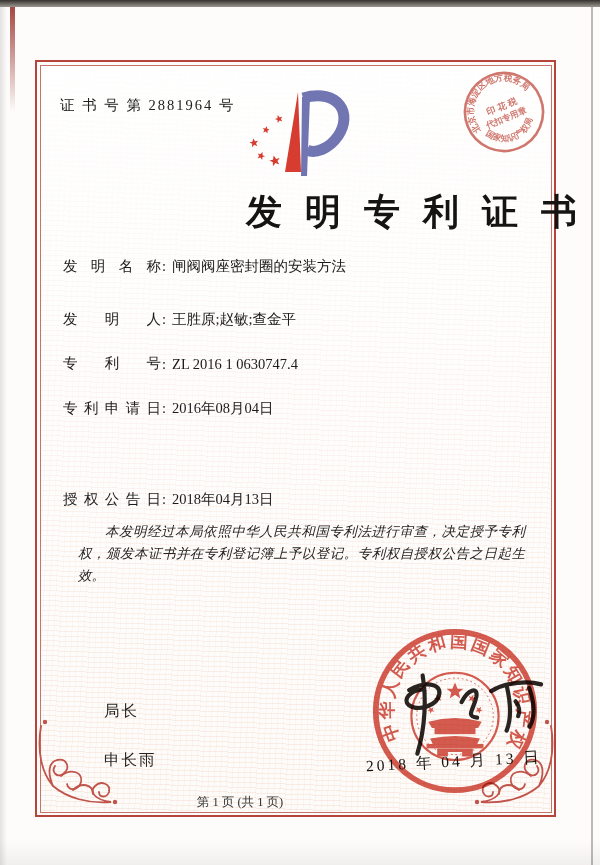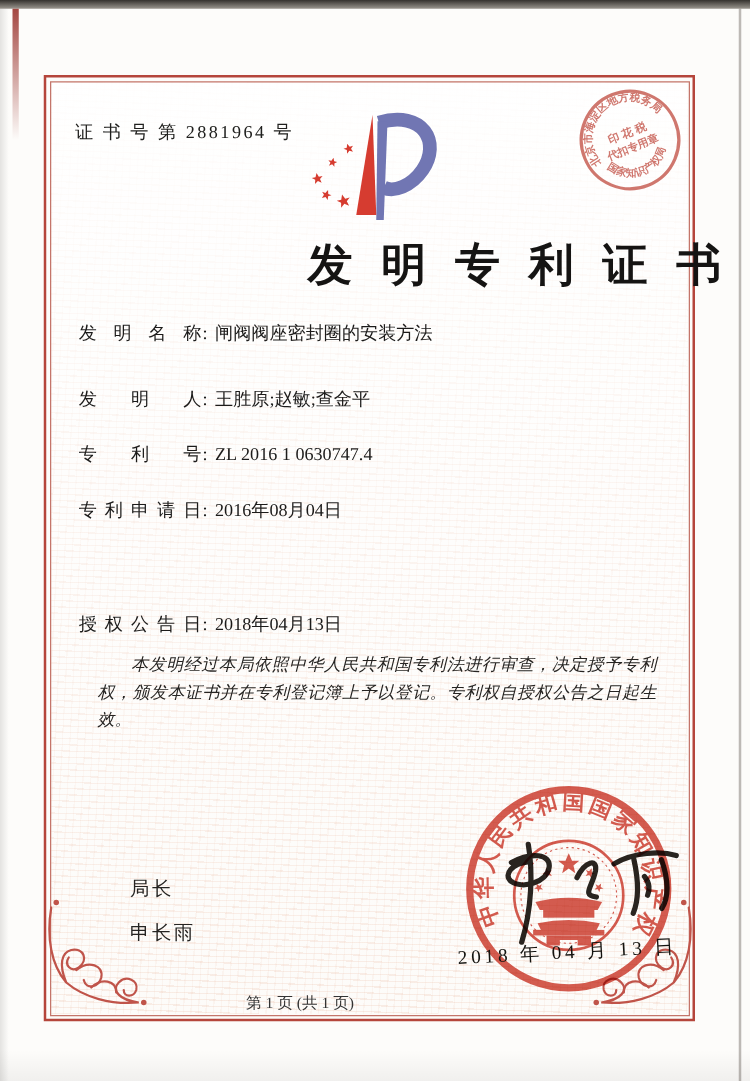--- a/index.html
+++ b/index.html
@@ -33,21 +33,21 @@
   .field-label{display:inline-block;width:98px;text-align:justify;text-align-last:justify;vertical-align:bottom;}
   .field-sep{display:inline-block;margin:0 6px 0 1px;}
   .f0{top:257px}.f1{top:310px}.f2{top:354px}.f3{top:399px}.f4{top:445px}.f5{top:490px}
 
   .body-text{position:absolute;left:62px;top:505px;width:479px;color:#262422;
         font-size:13.5px;line-height:22px;text-align:justify;font-style:italic;}
   .body-text p{margin:16px;text-indent:2em;}
 
   .director{position:absolute;left:104px;top:701px;font-size:15.5px;color:#262422;
         font-family:"Liberation Sans","DejaVu Sans",sans-serif;}
-  .director div{margin-bottom:14px;letter-spacing:2px;}
+  .director div{margin-bottom:28px;letter-spacing:2px;}
 
   .signature-svg{position:absolute;left:382px;top:668px;width:168px;height:92px;transform:rotate(-2deg);}
 
   .stamp-svg{position:absolute;left:452px;top:60px;width:104px;height:104px;opacity:.8;}
   .seal-svg{position:absolute;left:366px;top:622px;width:178px;height:178px;opacity:.88;mix-blend-mode:multiply;}
   .seal-date{position:absolute;left:366px;top:751px;width:200px;font-size:15.5px;color:#14130f;
         letter-spacing:3px;transform:rotate(-3deg);font-family:"Liberation Serif",serif;}
 
   .footer{position:absolute;left:35px;width:410px;top:794px;text-align:center;font-size:12.5px;color:#333;}
 

